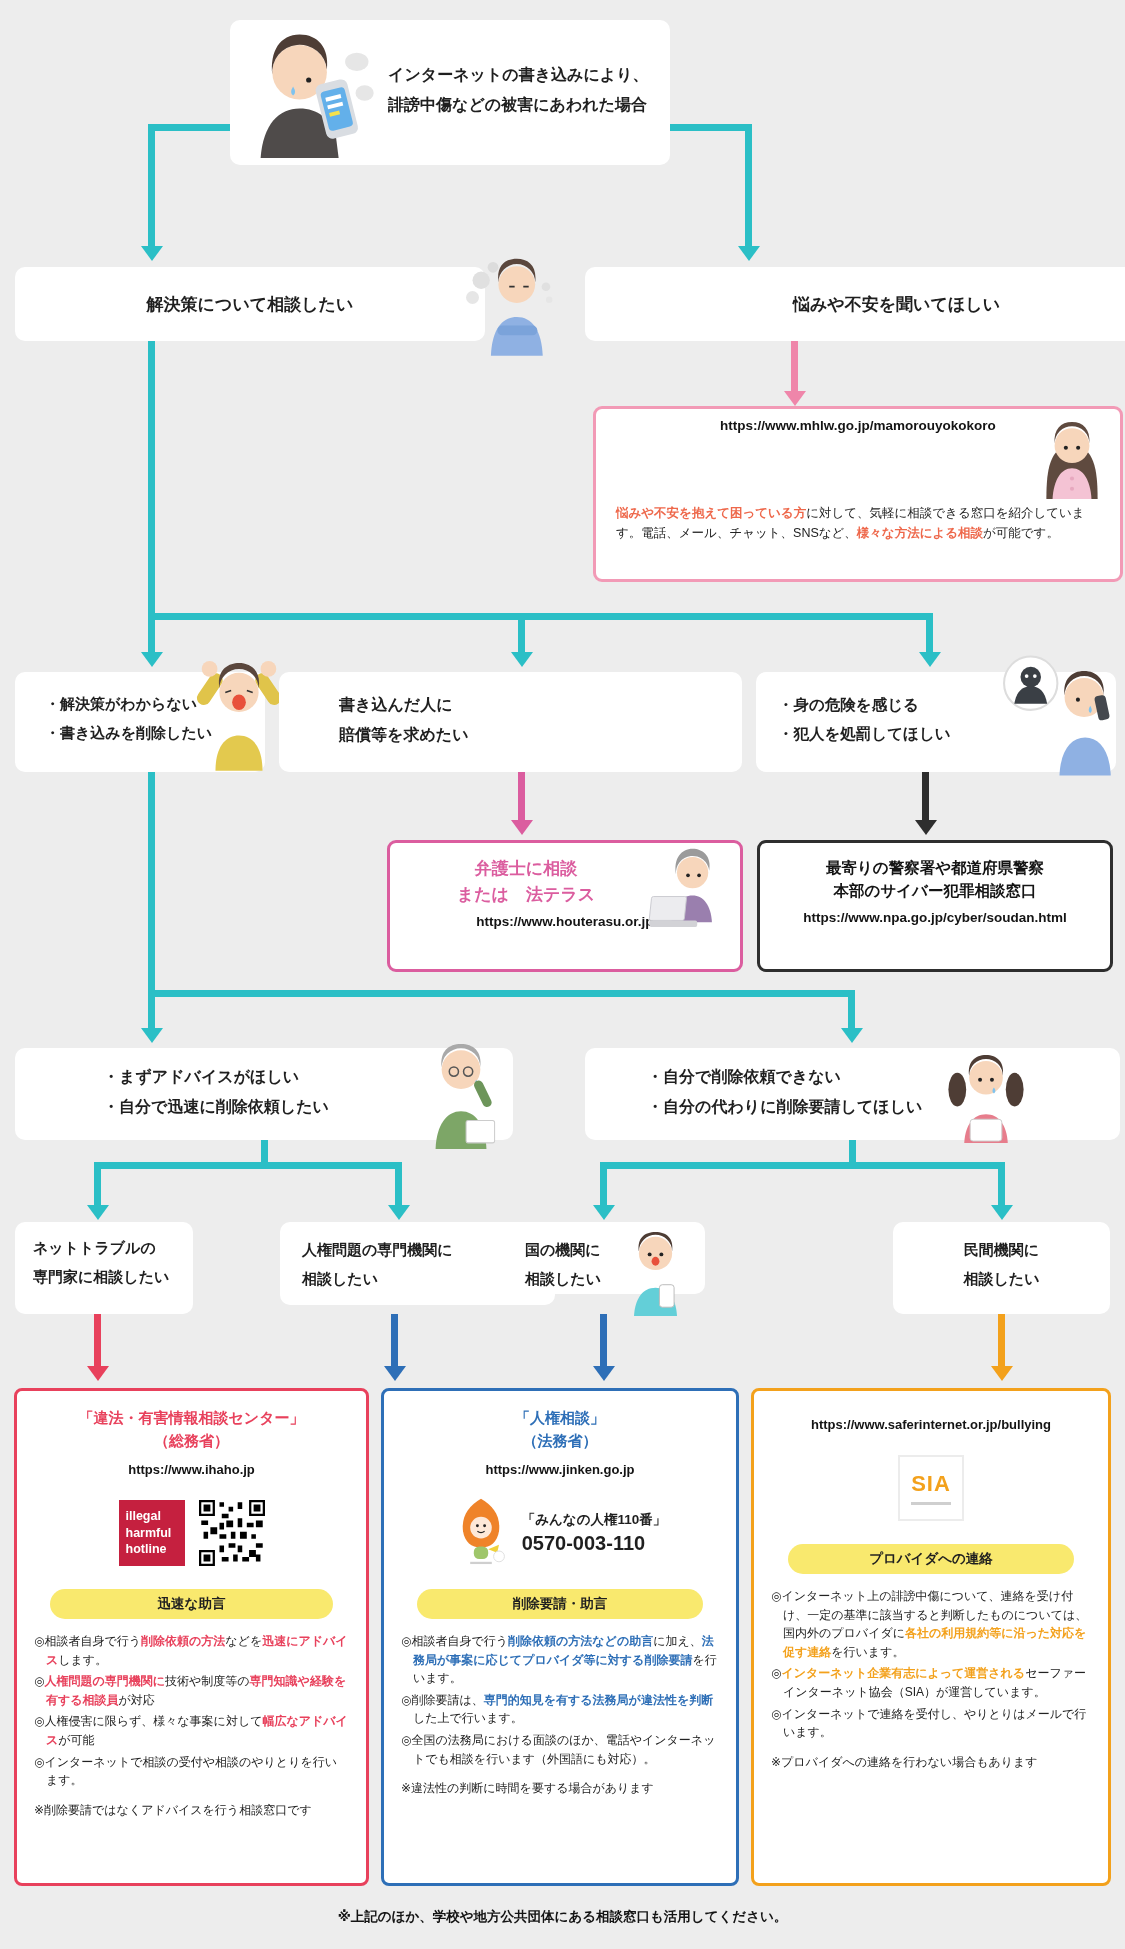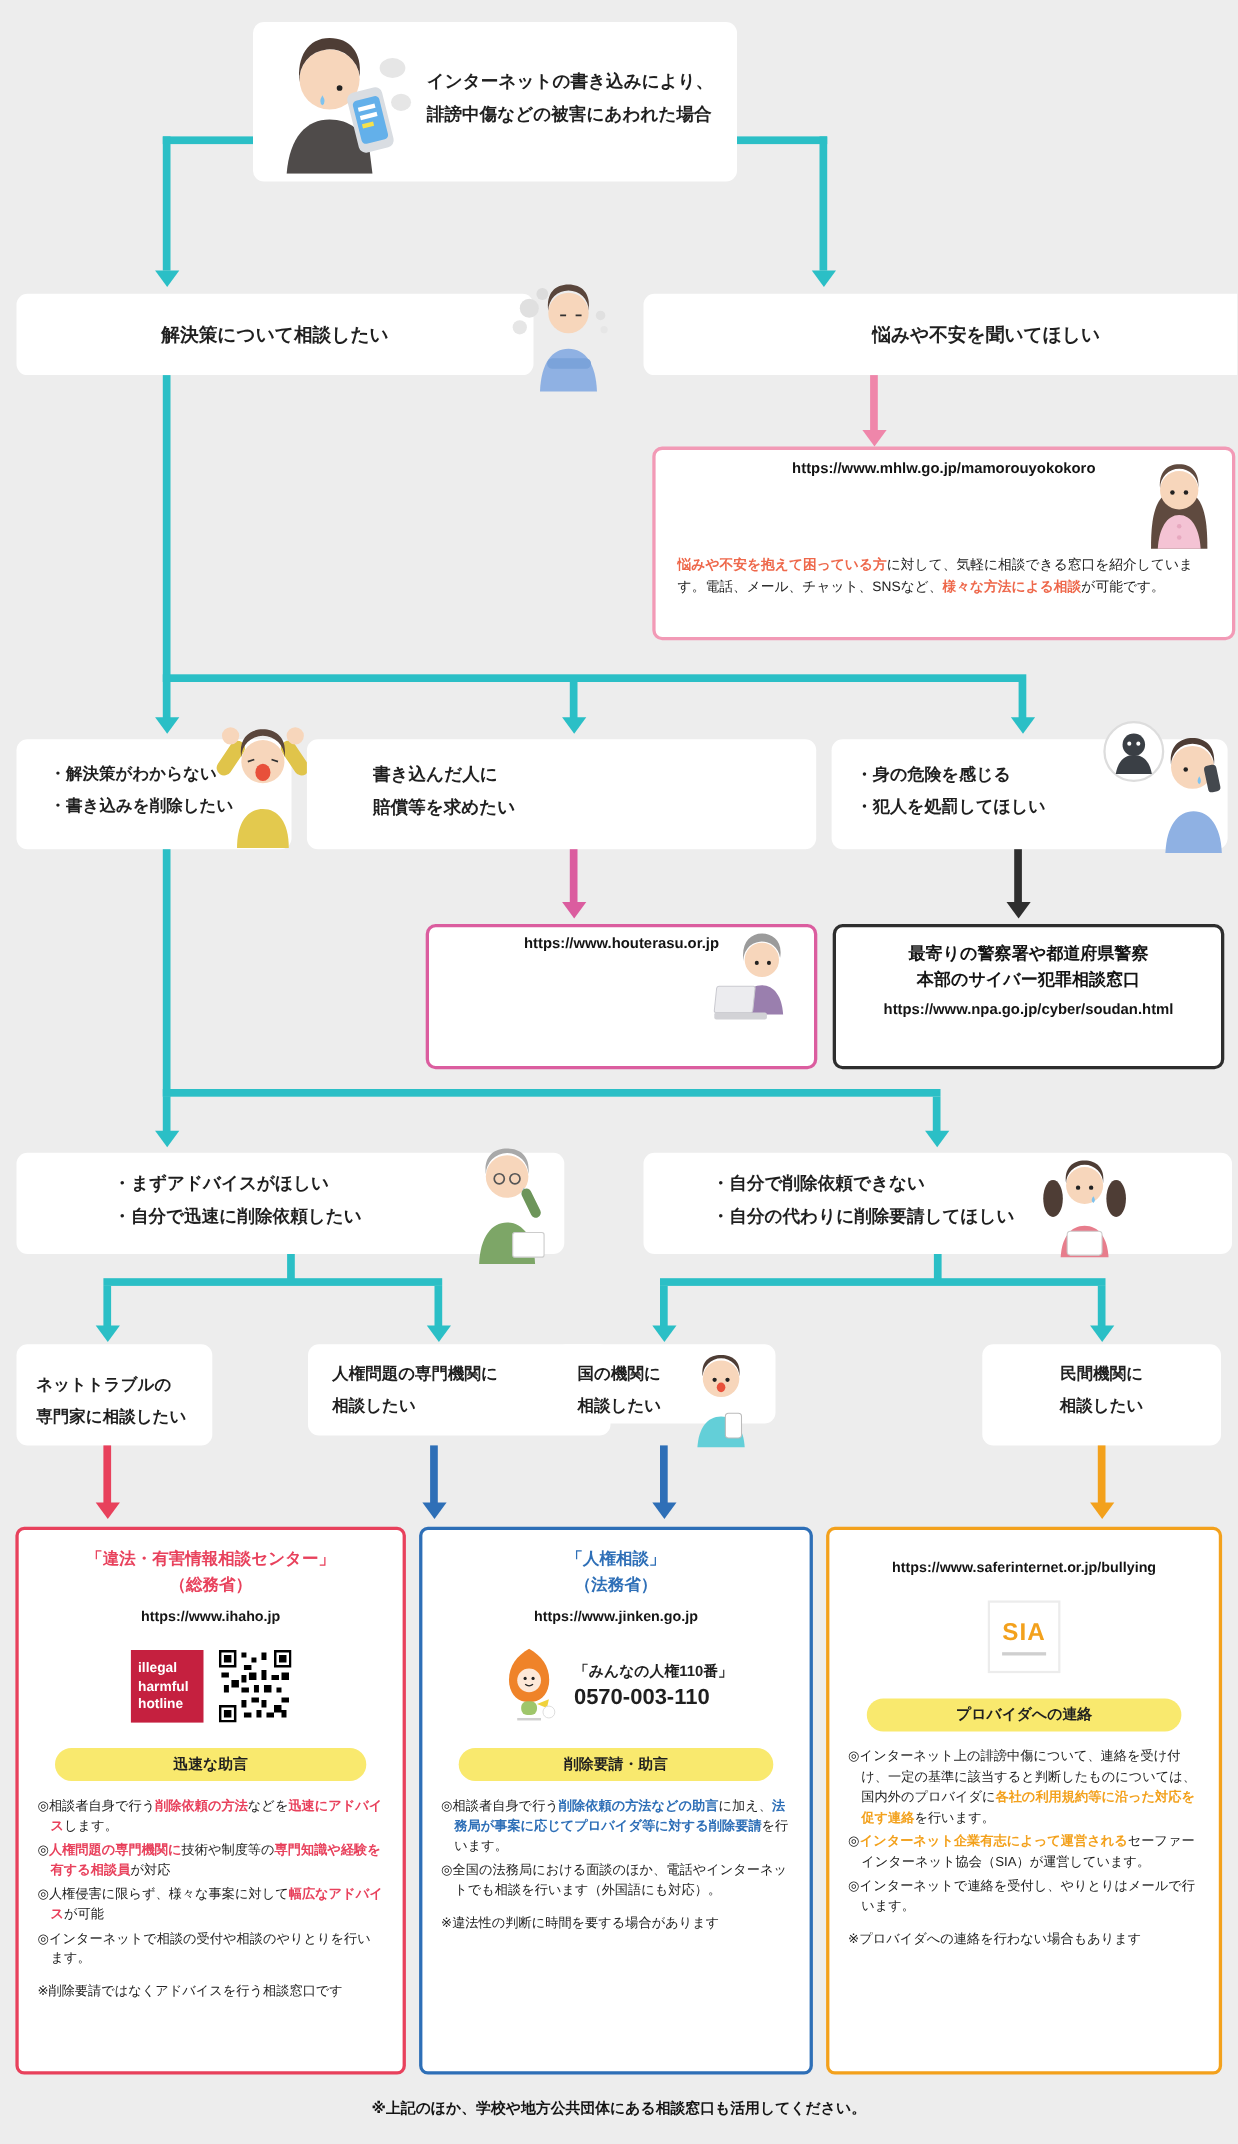--- a/index.html
+++ b/index.html
@@ -184,20 +184,24 @@
       </g>
     <path d="M56 120c1-24 11-37 25-37s24 13 25 37z" fill="#8fb1e3"></path>
   </svg>
 
   <div class="ln c-magenta" style="left:518px;top:772px;width:7px;height:50px;"></div>
   <div class="ah c-magenta" style="left:511px;top:820px;"></div>
   <div class="ln c-dark" style="left:922px;top:772px;width:7px;height:50px;"></div>
   <div class="ah c-dark" style="left:915px;top:820px;"></div>
 
   <div class="bordered" style="left:387px;top:840px;width:350px;height:126px;border:3px solid var(--magenta);">
+    <div class="mid-title magenta">
+      <div>弁護士に相談</div>
+      <div>または　法テラス</div>
+    </div>
     <div class="mid-url">https://www.houterasu.or.jp</div>
     <svg class="icon" style="left:252px;top:4px;" width="92" height="88" viewBox="0 0 100 92">
       <circle cx="55" cy="26" r="17" fill="#f7d6bb"></circle>
       <path d="M37 28a18 18 0 0 1 36-4c3-16-7-24-18-24-12 0-21 10-18 28z" fill="#9b9b9b"></path>
       <circle cx="50" cy="29" r="2" fill="#222"></circle>
         <circle cx="62" cy="29" r="2" fill="#222"></circle>
       <path d="M32 80c1-18 10-29 23-29 12 0 20 11 21 29z" fill="#9a7fae"></path>
       <g transform="skewX(-6)">
           <rect x="16" y="52" width="38" height="26" rx="2" fill="#ececef" stroke="#c9c9cf"></rect>
         </g>
@@ -263,21 +267,21 @@
   <div class="ln c-teal" style="left:395px;top:1169px;width:7px;height:38px;"></div>
   <div class="ah c-teal" style="left:388px;top:1205px;"></div>
   <div class="ln c-teal" style="left:849px;top:1140px;width:7px;height:26px;"></div>
   <div class="ln c-teal" style="left:600px;top:1162px;width:405px;height:7px;"></div>
   <div class="ln c-teal" style="left:600px;top:1169px;width:7px;height:38px;"></div>
   <div class="ah c-teal" style="left:593px;top:1205px;"></div>
   <div class="ln c-teal" style="left:998px;top:1169px;width:7px;height:38px;"></div>
   <div class="ah c-teal" style="left:991px;top:1205px;"></div>
 
   <div class="box" style="left:15px;top:1222px;width:178px;height:92px;">
-    <div class="twolines" style="left:18px;top:24px;font-size:15px;">
+    <div class="twolines" style="left:18px;top:12px;font-size:15px;">
       <div>ネットトラブルの</div>
       <div>専門家に相談したい</div>
     </div>
   </div>
   <div class="box" style="left:280px;top:1222px;width:232px;height:83px;padding-left:43px;">
     <div class="twolines" style="left:22px;top:14px;font-size:15px;">
       <div>人権問題の専門機関に</div>
       <div>相談したい</div>
     </div>
   </div>
@@ -361,20 +365,21 @@
         <rect x="18" y="72" width="24" height="2.5" fill="#cfcfcf"></rect>
       </svg>
       <div class="phone-col">
         <div class="phone-label">「みんなの人権110番」</div>
         <div class="phone-number">0570-003-110</div>
       </div>
     </div>
     <div class="pill">削除要請・助言</div>
     <div class="bb-body">
         <p class="bullet"><span>◎相談者自身で行う</span><span class="hl">削除依頼の方法などの助言</span><span>に加え、</span><span class="hl">法務局が事案に応じてプロバイダ等に対する削除要請</span><span>を行います。</span></p>
+        <p class="bullet"><span>◎削除要請は、</span><span class="hl">専門的知見を有する法務局が違法性を判断</span><span>した上で行います。</span></p>
         <p class="bullet"><span>◎全国の法務局における面談のほか、電話やインターネットでも相談を行います（外国語にも対応）。</span></p>
       </div>
     <div class="bb-note">※違法性の判断に時間を要する場合があります</div>
   </div>
 
   <div class="bb sia" style="left:751px;width:360px;">
     <div class="bb-url">https://www.saferinternet.or.jp/bullying</div>
     <div class="logo-row">
       <div class="sia-logo">
         <span class="sia-txt">SIA</span>

